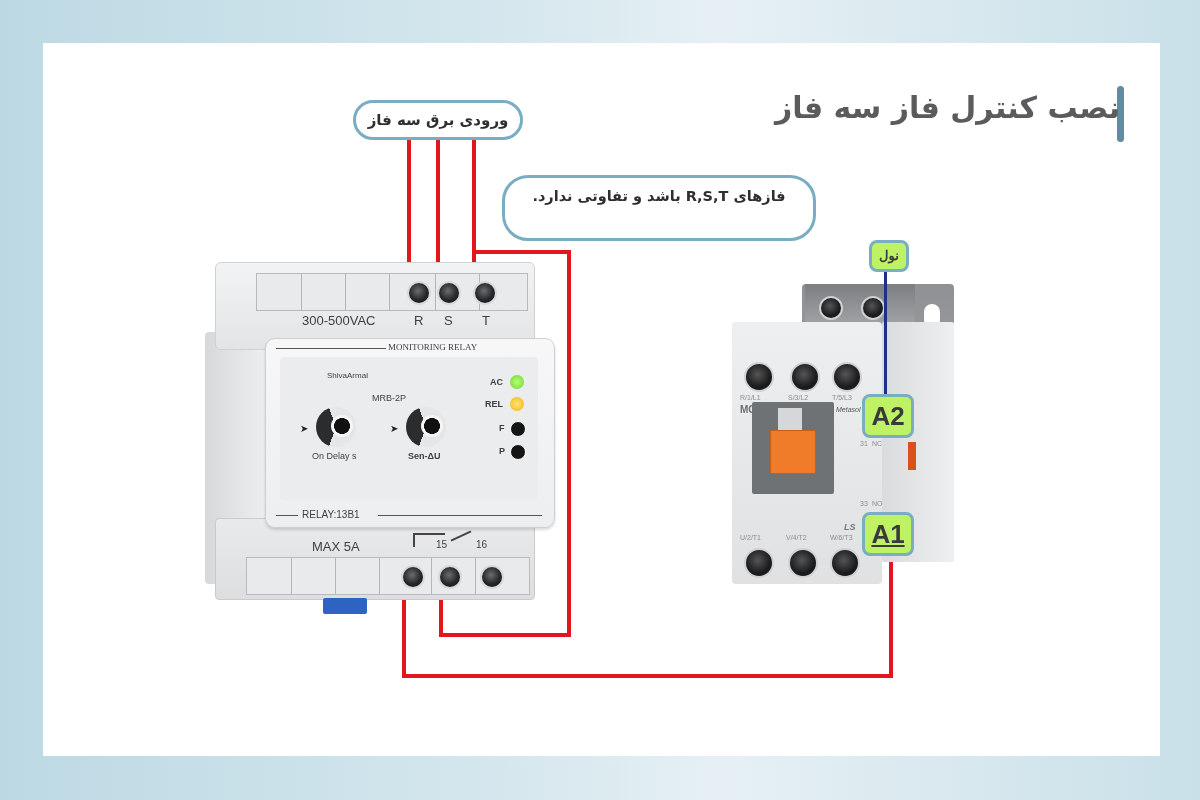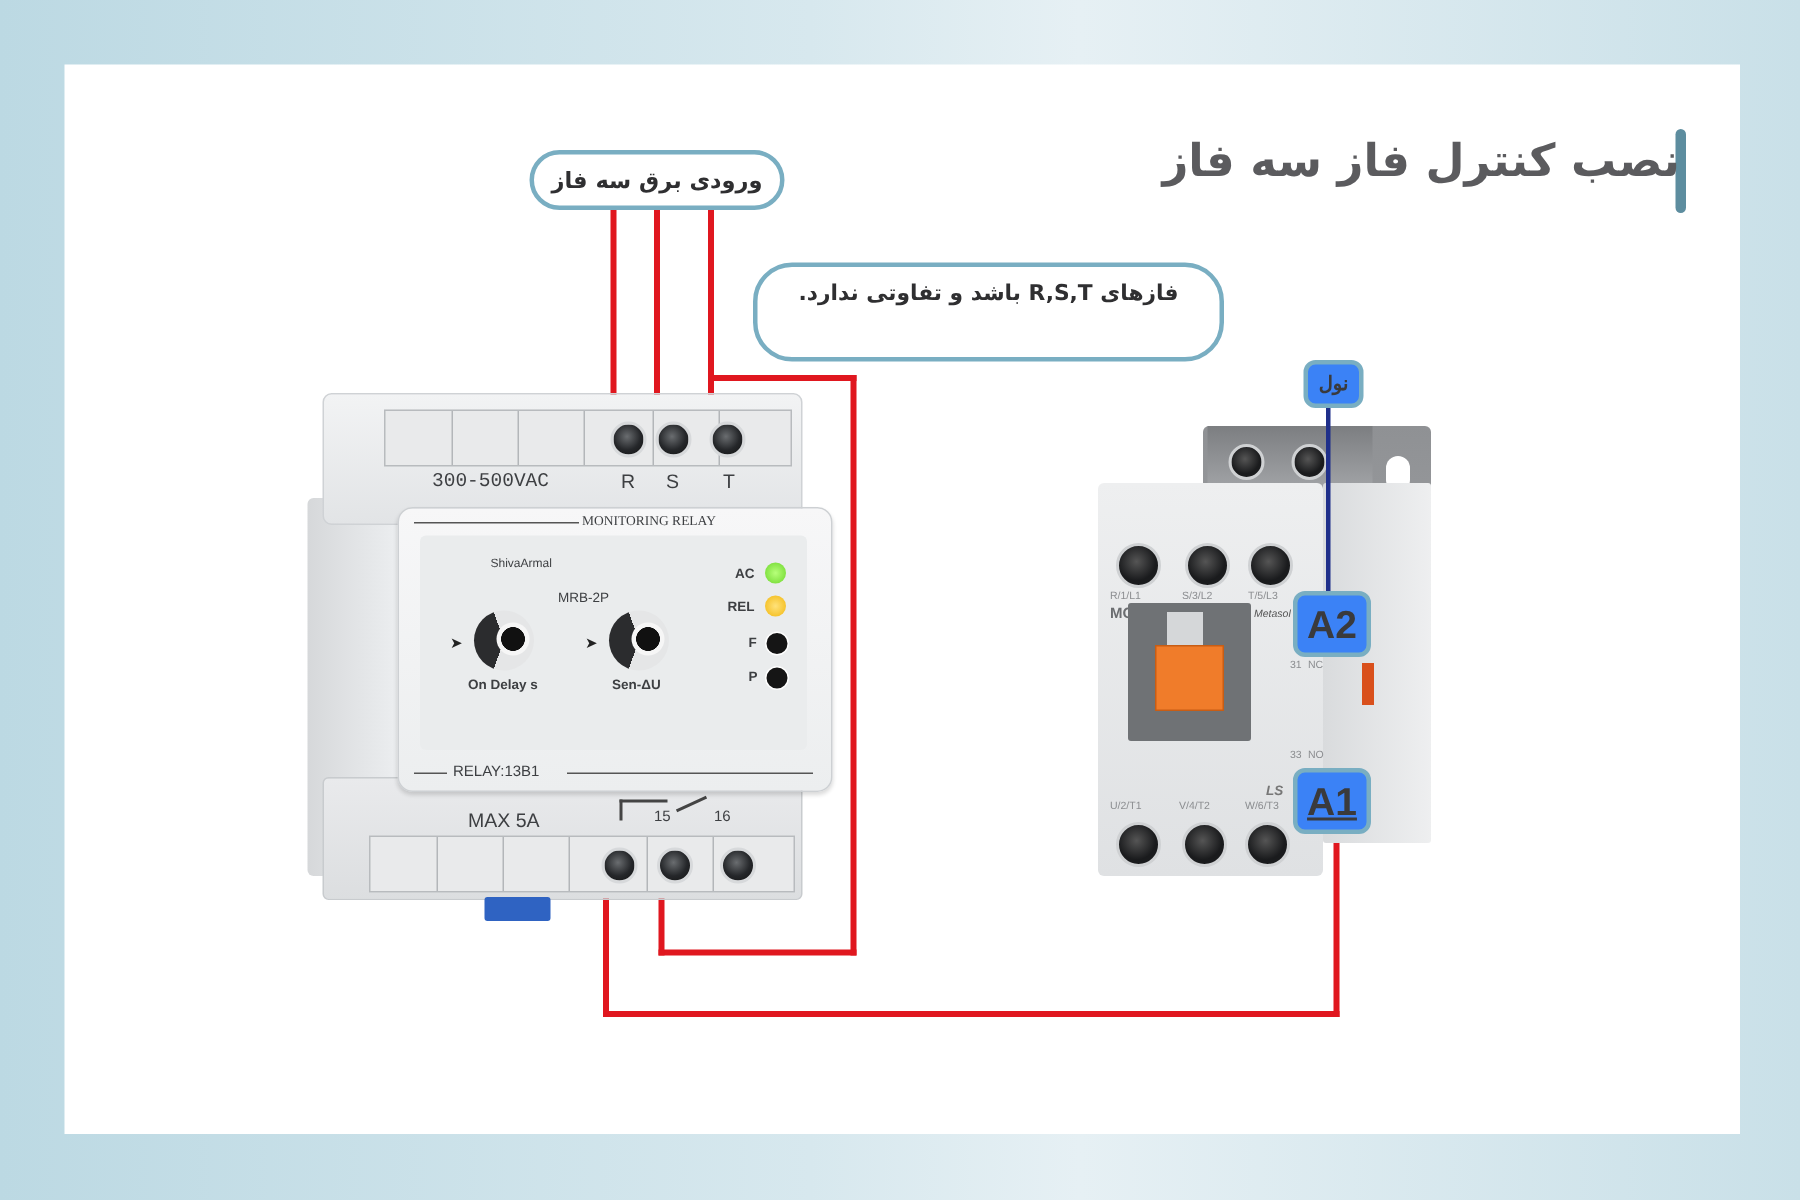--- a/index.html
+++ b/index.html
@@ -23,21 +23,21 @@
   }
   .bubble {
     position:absolute; background:#fff; border:3px solid #79aec2;
     border-radius:22px; color:#2f2f31; font-weight:bold; direction:rtl;
     text-align:center; box-sizing:border-box;
     font-family: "DejaVu Sans", sans-serif;
   }
   .bubble.input { left:353px; top:100px; width:170px; height:40px; line-height:34px; font-size:15px; }
   .bubble.note { left:502px; top:175px; width:314px; height:66px; font-size:14.5px; line-height:21px; padding-top:8px; border-radius:26px; }
   .tag {
-    position:absolute; background:#3b82f6; border:3px solid #79aec2; border-radius:8px;
+    position:absolute; background:#bef264; border:3px solid #79aec2; border-radius:8px;
     color:#3a3a3c; font-weight:bold; text-align:center; box-sizing:border-box;
     font-family: "Liberation Sans", sans-serif;
   }
   .tag.neutral { left:869px; top:240px; width:40px; height:32px; line-height:26px; font-size:13px; direction:rtl; }
   .tag.a2 { left:862px; top:394px; width:52px; height:44px; line-height:38px; font-size:26px; }
   .tag.a1 { left:862px; top:512px; width:52px; height:44px; line-height:38px; font-size:26px;text-decoration:underline; }
 
   
   .relay { position:absolute; left:205px; top:262px; width:352px; height:355px; }
   .relay .top-block {
@@ -154,21 +154,21 @@
     <div class="terminal-strip" style="left:40px;width:270px;">
       <div class="cell" style="left:44px;"></div>
       <div class="cell" style="left:88px;"></div>
       <div class="cell" style="left:132px;"></div>
       <div class="cell" style="left:178px;"></div>
       <div class="cell" style="left:222px;"></div>
       <div class="screw" style="left:150px;top:7px;"></div>
       <div class="screw" style="left:180px;top:7px;"></div>
       <div class="screw" style="left:216px;top:7px;"></div>
     </div>
-    <div class="rtext" style="left:72px;top:50px;font-size:13px;font-family:Liberation Mono, monospace;">300-500VAC</div>
+    <div class="rtext" style="left:86px;top:50px;font-size:13px;">300-500VAC</div>
     <div class="rtext" style="left:198px;top:50px;font-size:13px;">R</div>
     <div class="rtext" style="left:228px;top:50px;font-size:13px;">S</div>
     <div class="rtext" style="left:266px;top:50px;font-size:13px;">T</div>
   </div>
 
   <div class="bottom-block">
     <div class="rtext" style="left:96px;top:20px;font-size:13px;">MAX 5A</div>
     <div class="rtext" style="left:185px;top:20px;font-size:10px;margin-top:28px;">18</div>
     <div class="rtext" style="left:220px;top:20px;font-size:10px;">15</div>
     <div class="rtext" style="left:260px;top:20px;font-size:10px;">16</div>
@@ -198,21 +198,21 @@
       <div class="led" style="left:230px;top:18px;background:radial-gradient(circle,#b7ff7a,#6cd62b);"></div>
       <div class="rtext" style="left:205px;top:42px;font-size:9px;font-weight:bold;">REL</div>
       <div class="led" style="left:230px;top:40px;background:radial-gradient(circle,#ffe27a,#f2b70f);"></div>
       <div class="rtext" style="left:219px;top:66px;font-size:9px;font-weight:bold;">F</div>
       <div class="led" style="left:230px;top:64px;background:#151515;border:1px solid #fff;"></div>
       <div class="rtext" style="left:219px;top:89px;font-size:9px;font-weight:bold;">P</div>
       <div class="led" style="left:230px;top:87px;background:#151515;border:1px solid #fff;"></div>
 
       <div class="rtext" style="left:20px;top:66px;font-size:10px;color:#222;">➤</div>
       <div class="knob" style="left:36px;top:50px;"></div>
-      <div class="rtext" style="left:32px;top:94px;font-size:9px;font-weight:bold;text-align:right;">On Delay s</div>
+      <div class="rtext" style="left:32px;top:94px;font-size:9px;font-weight:normal;text-align:right;">On Delay s</div>
 
       <div class="rtext" style="left:110px;top:66px;font-size:10px;color:#222;">➤</div>
       <div class="knob" style="left:126px;top:50px;"></div>
       <div class="rtext" style="left:128px;top:94px;font-size:9px;font-weight:bold;">Sen-ΔU</div>
     </div>
     <div style="position:absolute;left:10px;top:176px;width:22px;height:1px;background:#555;"></div>
     <div class="rtext" style="left:36px;top:170px;font-size:10px;">RELAY:13B1</div>
     <div style="position:absolute;left:112px;top:176px;width:164px;height:1px;background:#555;"></div>
   </div>
 </div>

